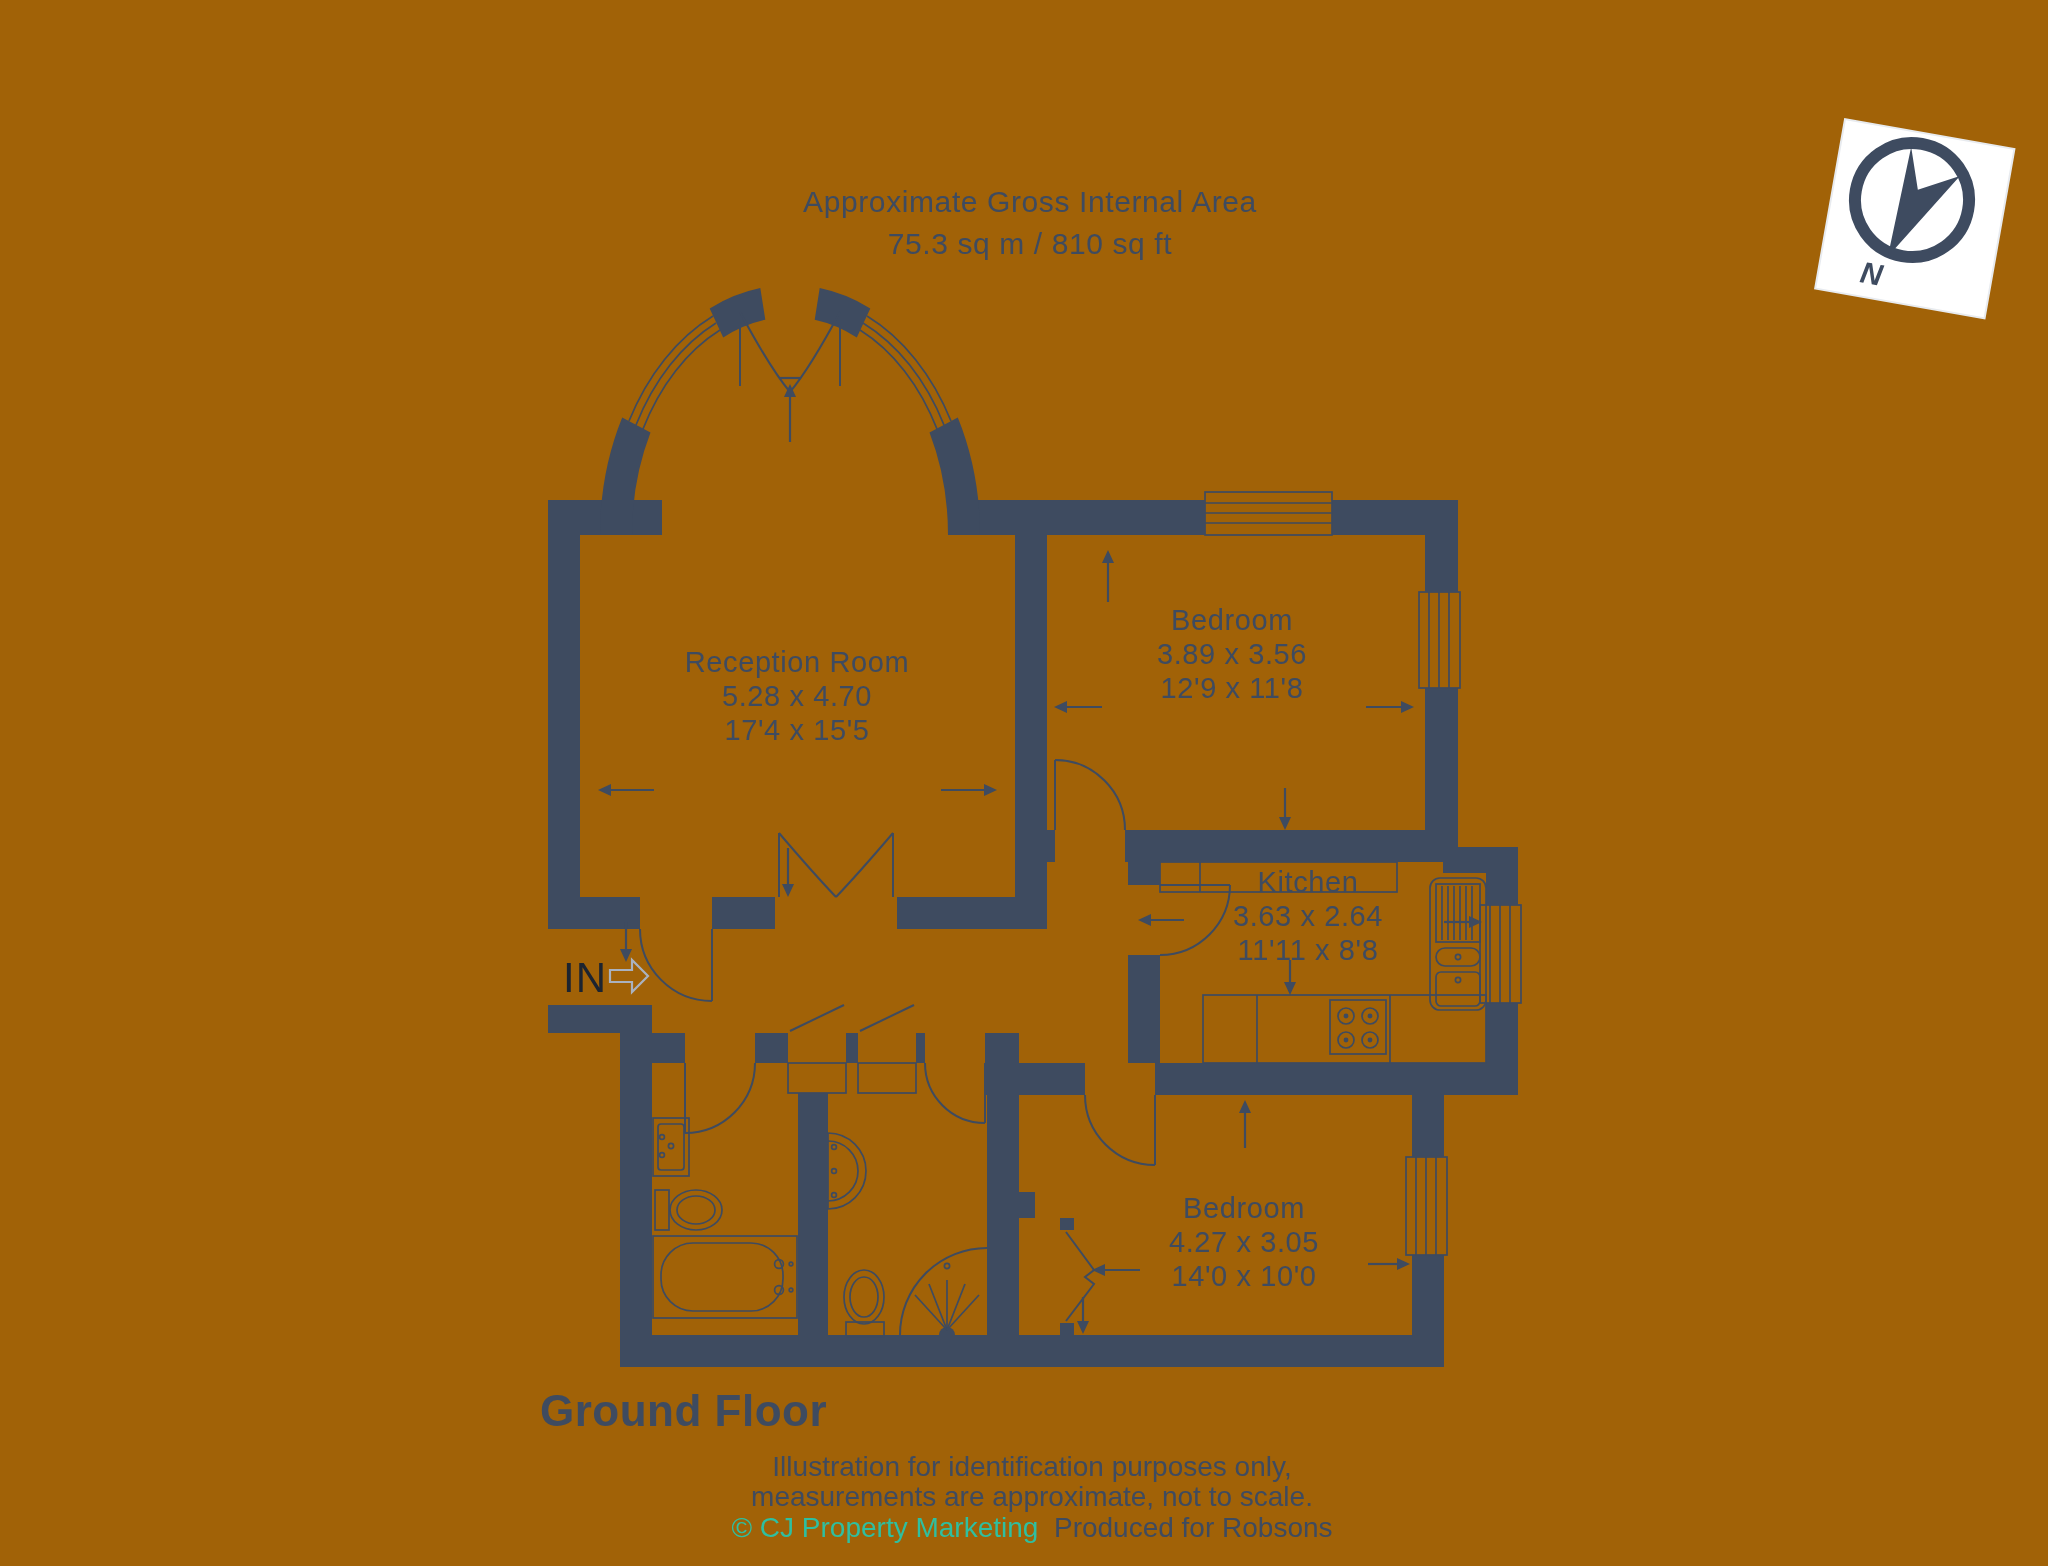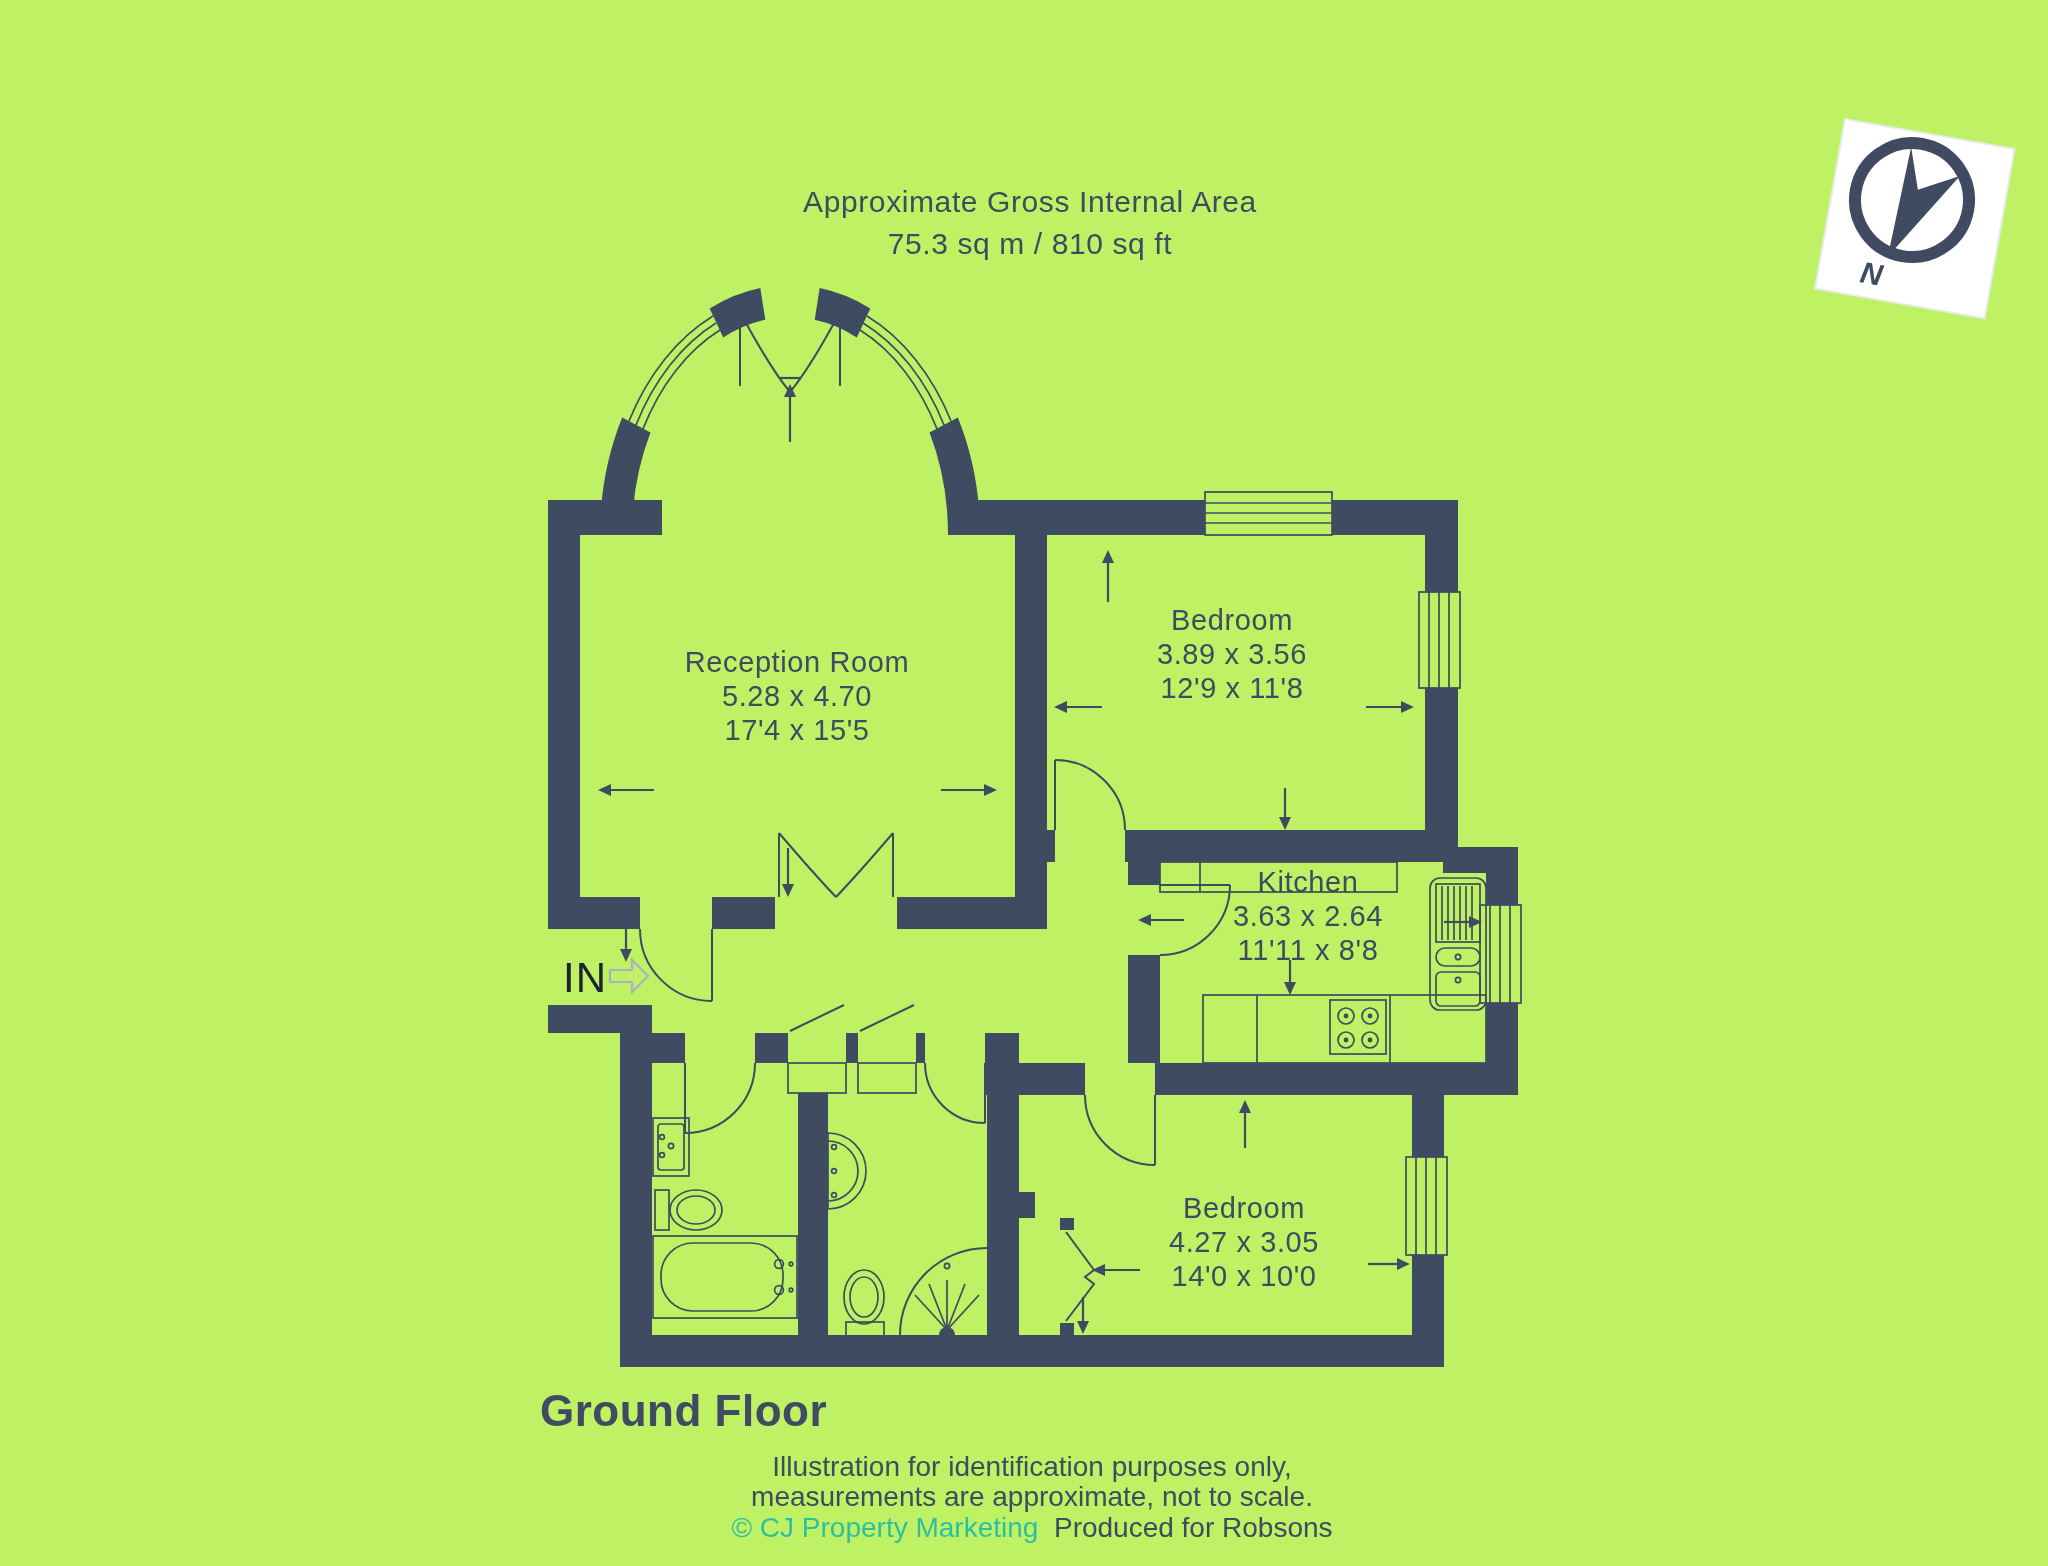--- a/index.html
+++ b/index.html
@@ -1,17 +1,17 @@
 <!DOCTYPE html>
 <html><head>
 <meta charset="utf-8">
 <style>
   :root{ --wall:#3E4B60; --accent:#2FBFA0; --ink:#1c2430; }
   html,body{margin:0;padding:0;background:#ffffff;}
-  .stage{position:relative;width:2048px;height:1566px;background:#bef264;overflow:hidden;}
+  .stage{position:relative;width:2048px;height:1566px;background:#a16207;overflow:hidden;}
   svg{display:block;}
   text{fill:var(--wall);font-family:"Liberation Sans",sans-serif;}
   .wall{fill:var(--wall);stroke:none;}
   .ln{stroke:var(--wall);stroke-width:2;fill:none;}
   .thin{stroke:var(--wall);stroke-width:1.7;fill:none;}
   .dot{fill:none;stroke:var(--wall);stroke-width:1.7;}
   .dim{stroke:var(--wall);stroke-width:2.2;fill:none;}
   .dimhead{fill:var(--wall);stroke:none;}
   .title{font-size:30px;text-anchor:middle;letter-spacing:.6px;}
   .room-name,.room-dim{font-size:29px;text-anchor:middle;letter-spacing:.6px;}

